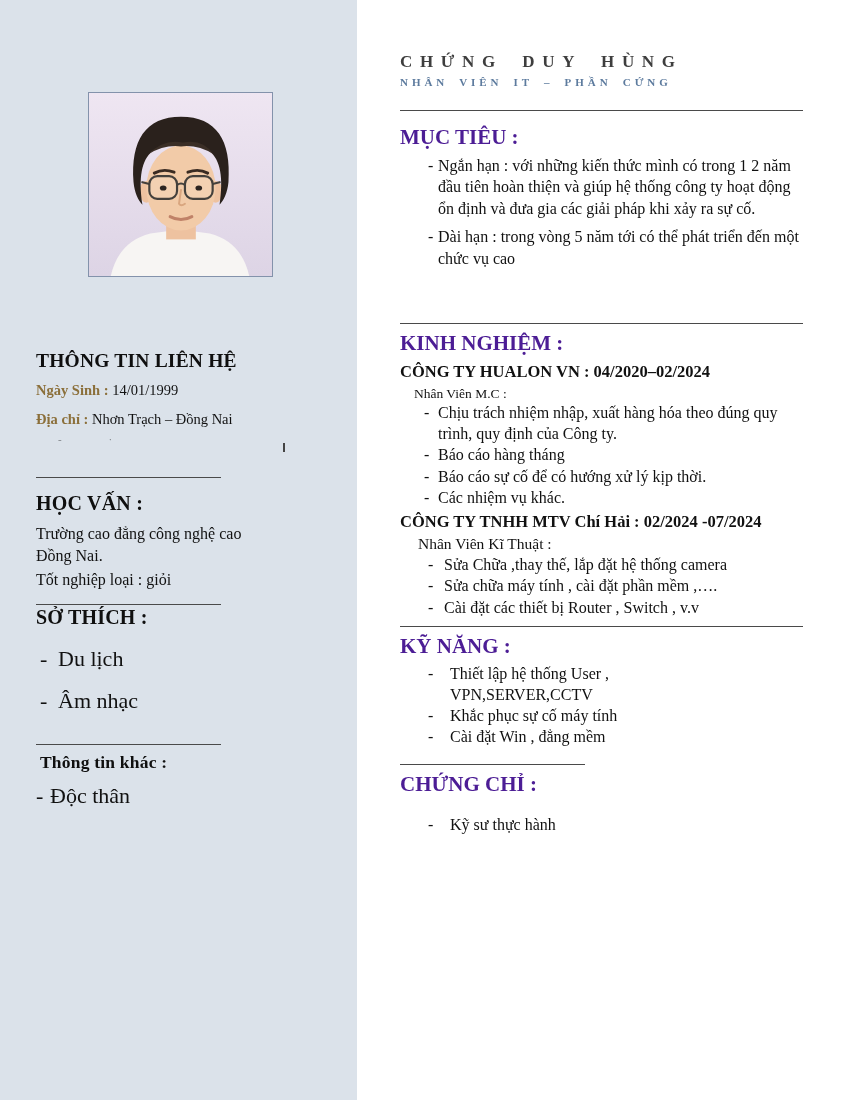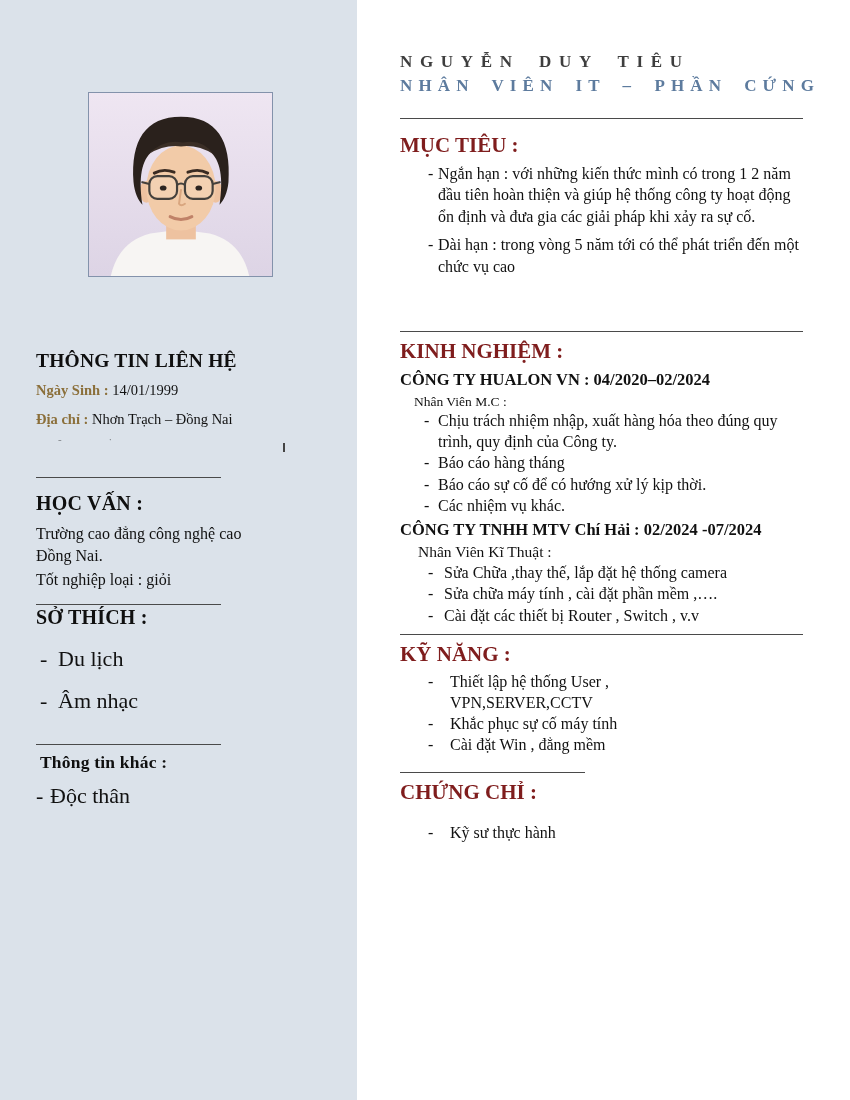--- a/index.html
+++ b/index.html
@@ -92,21 +92,21 @@
     margin-top: 52px;
     font-size: 17px;
     font-weight: 700;
     letter-spacing: 0.45em;
     word-spacing: 0.45em;
     color: #3e3e3e;
     white-space: nowrap;
   }
   .job-title {
     margin-top: 4px;
-    font-size: 17px;
+    font-size: 11px;
     font-weight: 700;
     letter-spacing: 0.36em;
     word-spacing: 0.4em;
     color: #5d7b9e;
     white-space: nowrap;
   }
   .rule {
     border: none;
     border-top: 1.6px solid #4a4a4a;
     margin: 0;
@@ -119,21 +119,21 @@
     border: none;
     border-top: 1.3px solid #4a4a4a;
     margin: 16px 0 0 0;
     width: 185px;
   }
 
   .m-head {
     margin: 14px 0 0 0;
     font-size: 21px;
     font-weight: 700;
-    color: #7f1d1d;
+    color: #4c1d95;
   }
   .m-head.tight { margin-top: 7px; }
 
   .obj-item {
     position: relative;
     padding-left: 38px;
     margin-top: 5px;
     font-size: 16px;
     line-height: 1.34;
     white-space: pre-line;
@@ -247,21 +247,21 @@
 
     <section class="s-section" style="top:752px; left:40px;">
       <h2 class="s-head small">Thông tin khác :</h2>
       <div class="side-dash other-dash" style="margin-left:-4px;">Độc thân</div>
     </section>
 
   </aside>
 
   <main class="main">
 
-    <div class="name">NGUYỄN DUY TIÊU</div>
+    <div class="name">CHỨNG DUY HÙNG</div>
     <div class="job-title">NHÂN VIÊN IT – PHẦN CỨNG</div>
     <hr class="rule rule-title">
 
     <h2 class="m-head">MỤC TIÊU :</h2>
     <div class="obj-item">Ngắn hạn : với những kiến thức mình có trong 1 2 năm đầu tiên hoàn thiện và giúp hệ thống công ty hoạt động ổn định và đưa gia các giải pháp khi xảy ra sự cố.</div>
     <div class="obj-item" style="margin-top:7px;">Dài hạn : trong vòng 5 năm tới  có thể phát triển đến một chức vụ cao</div>
 
     <hr class="rule rule-exp">
 
     <h2 class="m-head tight">KINH NGHIỆM :</h2>

